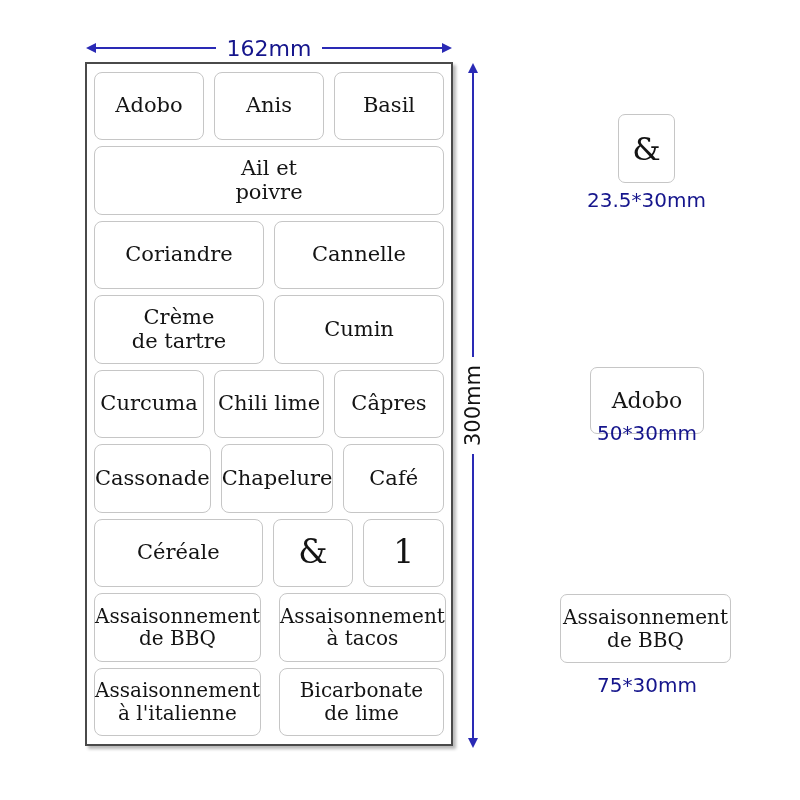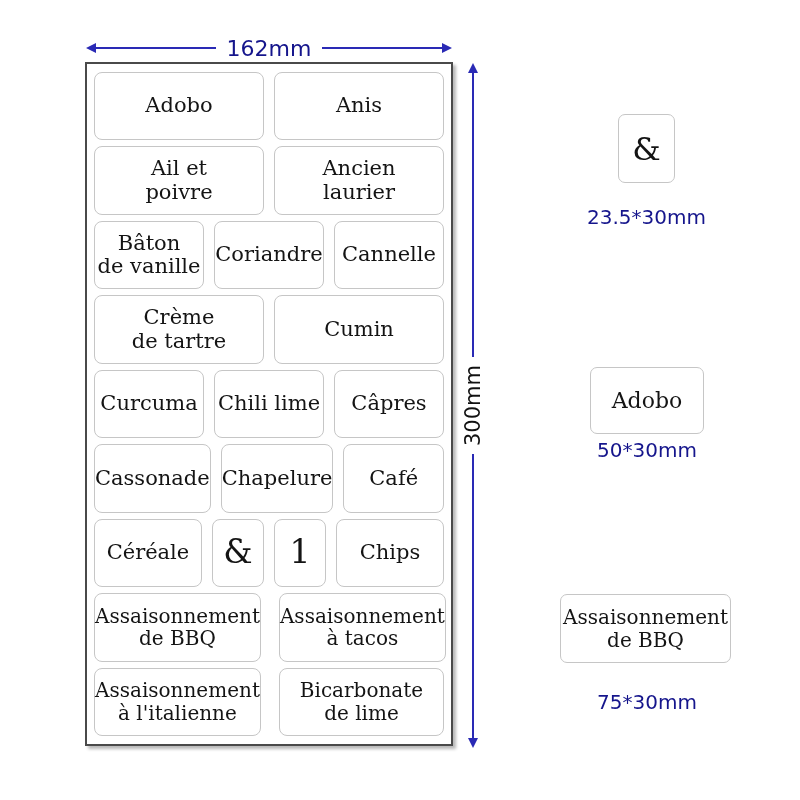--- a/index.html
+++ b/index.html
@@ -37,21 +37,21 @@
   .dim-v .txt{writing-mode:vertical-rl;transform:rotate(180deg);margin:8px 0;white-space:nowrap;}
 
   
   .sample{position:absolute;box-sizing:border-box;background:#fff;border:1.5px solid #c6c6c6;
           border-radius:7px;display:flex;align-items:center;justify-content:center;
           text-align:center;color:#141414;white-space:pre-line;}
   .sample.s1{left:618px;top:114px;width:57px;height:69px;font-size:32px;}
   .sample.s2{left:590px;top:367px;width:114px;height:67px;font-size:22px;}
   .sample.s3{left:560px;top:594px;width:171px;height:69px;font-size:20px;line-height:1.15;}
   .caption{position:absolute;font-family:"DejaVu Sans",sans-serif;font-size:20px;
-           color:#15158c;text-align:center;margin-top:17px;}
+           color:#15158c;text-align:center;}
   .caption.c1{left:578px;top:188px;width:137px;}
   .caption.c2{left:583px;top:421px;width:128px;}
   .caption.c3{left:583px;top:673px;width:128px;}
 </style>
 </head>
 <body>
 
 <div class="canvas">
 
   <div class="dim-h">
@@ -67,30 +67,27 @@
     <span class="line"></span>
     <span class="txt">300mm</span>
     <span class="line"></span>
     <span class="ah ah-down"></span>
   </div>
 
   <div class="sheet">
     <div class="row">
       <div class="cell">Adobo</div>
       <div class="cell">Anis</div>
+      <div class="cell">Basil</div>
     </div>
     <div class="row">
       <div class="cell">Ail et
 poivre</div>
-      <div class="cell">Ancien
-laurier</div>
     </div>
     <div class="row">
-      <div class="cell">Bâton
-de vanille</div>
       <div class="cell">Coriandre</div>
       <div class="cell">Cannelle</div>
     </div>
     <div class="row">
       <div class="cell">Crème
 de tartre</div>
       <div class="cell">Cumin</div>
     </div>
     <div class="row">
       <div class="cell">Curcuma</div>
@@ -99,21 +96,20 @@
     </div>
     <div class="row">
       <div class="cell">Cassonade</div>
       <div class="cell">Chapelure</div>
       <div class="cell">Café</div>
     </div>
     <div class="row">
       <div class="cell">Céréale</div>
       <div class="cell small glyph">&amp;</div>
       <div class="cell small glyph">1</div>
-      <div class="cell">Chips</div>
     </div>
     <div class="row bottom">
       <div class="cell">Assaisonnement
 de BBQ</div>
       <div class="cell">Assaisonnement
 à tacos</div>
     </div>
     <div class="row bottom">
       <div class="cell">Assaisonnement
 à l'italienne</div>

